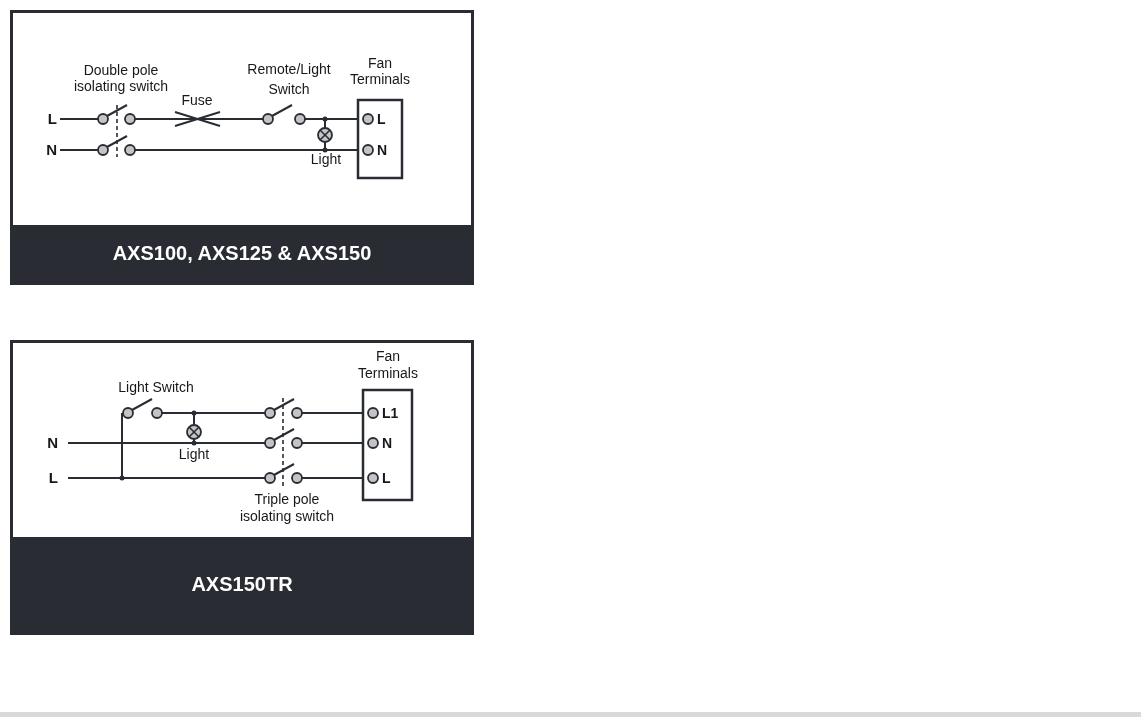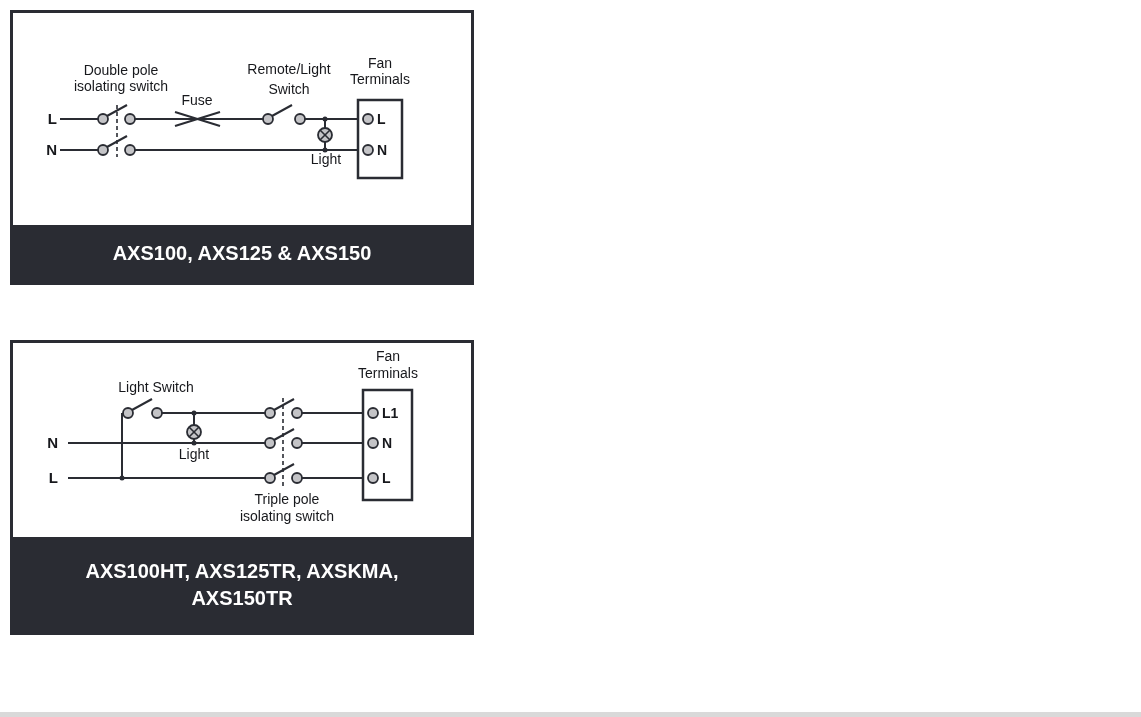--- a/index.html
+++ b/index.html
@@ -198,18 +198,17 @@
         <circle class="node" cx="360" cy="135" r="5"></circle>
       </g>
       <text x="369" y="75" class="term">L1</text>
       <text x="369" y="105" class="term">N</text>
       <text x="369" y="140" class="term">L</text>
       <text x="375" y="18" text-anchor="middle">Fan</text>
       <text x="375" y="35" text-anchor="middle">Terminals</text>
     </svg>
   </div>
   <div class="caption-bar">
-    <span>AXS100HT, AXS125TR, AXSKMA,</span>
     <span>AXS150TR</span>
   </div>
 </div>
 
 <div class="footer-strip"></div>
 
 </body></html>

